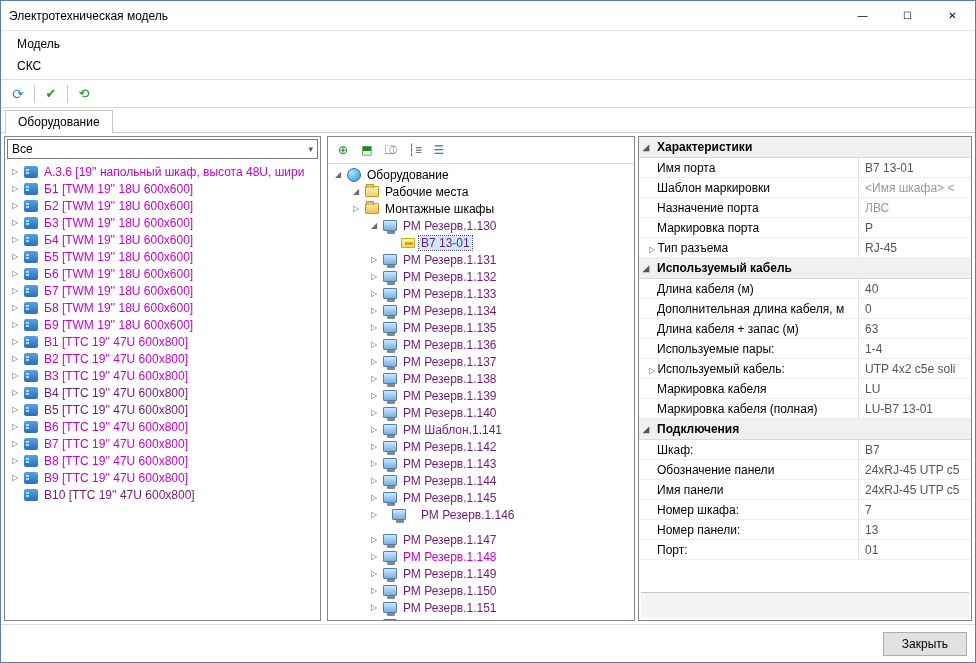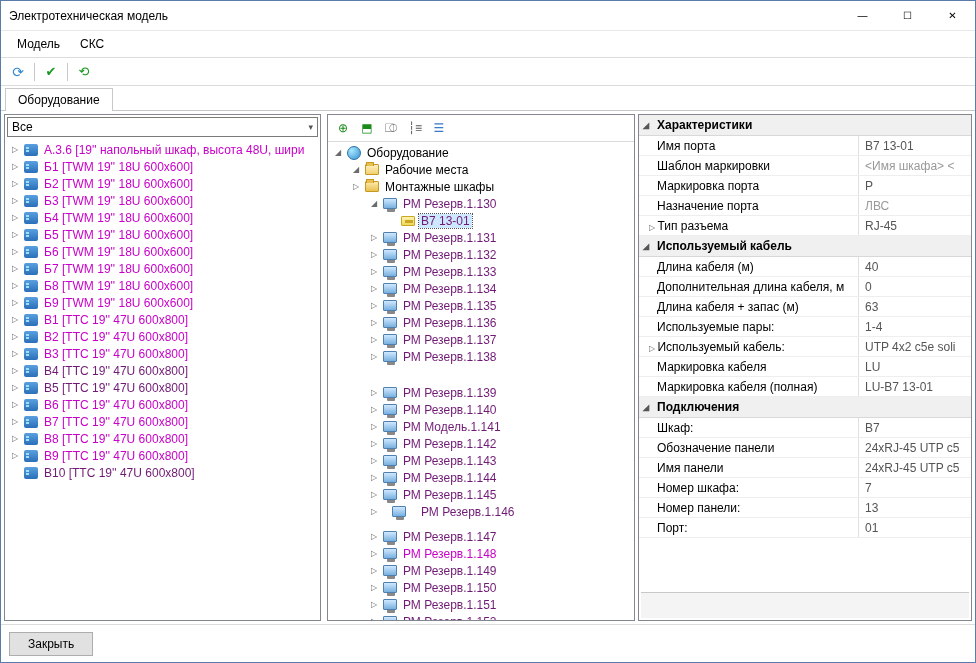--- a/index.html
+++ b/index.html
@@ -2,21 +2,21 @@
 <html><head>
 <meta charset="utf-8">
 <style>
 * { box-sizing: border-box; margin: 0; padding: 0; }
 body { font-family: "Segoe UI", Tahoma, sans-serif; font-size: 12px; background: #fff; color: #000; user-select: none; }
 .window { width: 976px; height: 663px; border: 1px solid #5a7ca8; display: flex; flex-direction: column; background: #fff; }
 .titlebar { height: 30px; display: flex; align-items: center; padding: 0 0 0 8px; background: #fff; border-bottom: 1px solid #e8e8e8; gap: 8px; }
 .titlebar .title { flex: 1; font-size: 12px; }
 .titlebar .win-btns { display: flex; }
 .titlebar .win-btn { width: 45px; height: 29px; display: flex; align-items: center; justify-content: center; font-family: "Segoe MDL2 Assets", sans-serif; font-size: 10px; }
-.menubar { display: flex; padding: 2px 6px; gap: 0; border-bottom: 1px solid #dcdcdc; }
+.menubar { display: flex; padding: 2px 6px; gap: 0; border-bottom: 1px solid #dcdcdc; flex-direction: column; }
 .menubar .menu-item { padding: 4px 10px; cursor: default; }
 .toolbar { display: flex; align-items: center; padding: 2px 6px; gap: 2px; border-bottom: 1px solid #dcdcdc; height: 28px; }
 .toolbar .tbtn { width: 22px; height: 22px; display: flex; align-items: center; justify-content: center; border: 1px solid transparent; }
 .toolbar .sep { width: 1px; height: 18px; background: #c8c8c8; margin: 0 3px; }
 .tabbar { display: flex; padding: 2px 4px 0 4px; border-bottom: 1px solid #c8c8c8; }
 .tab { padding: 4px 12px; border: 1px solid #c8c8c8; border-bottom: none; background: #fff; margin-bottom: -1px; font-size: 12px; }
 .content { flex: 1; display: flex; overflow: hidden; }
 .panel { border: 1px solid #828790; margin: 3px; display: flex; flex-direction: column; overflow: hidden; }
 .panel.left { width: 317px; }
 .panel.mid { width: 308px; }
@@ -39,21 +39,21 @@
 .c-black { color: #000; }
 .props { flex: 1; overflow: auto; }
 .prop-section { background: #f0f0f0; display: flex; align-items: center; padding: 3px 4px; font-weight: bold; border-bottom: 1px solid #d8d8d8; }
 .prop-section .exp2 { width: 12px; font-size: 8px; margin-right: 2px; color: #555; }
 .prop-row { display: flex; border-bottom: 1px solid #eee; height: 20px; align-items: stretch; }
 .prop-row .k { width: 220px; padding: 3px 4px 3px 18px; border-right: 1px solid #e0e0e0; overflow: hidden; white-space: nowrap; }
 .prop-row .k.sub { padding-left: 28px; }
 .prop-row .v { flex: 1; padding: 3px 6px; color: #555; overflow: hidden; white-space: nowrap; }
 .prop-row .v.placeholder { color: #999; }
 .footer-gap { height: 26px; border-top: 1px solid #c8c8c8; background: #f4f4f4; margin: 0 2px 2px 2px; }
-.bottom-bar { height: 38px; border-top: 1px solid #dcdcdc; display: flex; align-items: center; justify-content: flex-start; padding: 0 8px; }
+.bottom-bar { height: 38px; border-top: 1px solid #dcdcdc; display: flex; align-items: center; justify-content: flex-end; padding: 0 8px; }
 .btn { padding: 4px 18px; border: 1px solid #adadad; background: #e1e1e1; font-size: 12px; }
 
 .tree::-webkit-scrollbar { width: 17px; height: 17px; }
 .tree::-webkit-scrollbar-track { background: #f0f0f0; }
 .tree::-webkit-scrollbar-thumb { background: #c2c2c2; border: 1px solid #a8a8a8; }
 
 .ico-server { width:14px; height:12px; background:linear-gradient(#5aa0e0,#2a6fb8); border-radius:2px; position:relative; }
 .ico-server::after { content:""; position:absolute; left:2px; top:3px; width:3px; height:2px; background:#9fe2ff; box-shadow:0 3px 0 #9fe2ff; }
 .ico-globe { width:14px; height:14px; border-radius:50%; background:radial-gradient(circle at 30% 30%, #a8e8ff, #3890d0); border:1px solid #2a70a8; position:relative; }
 .ico-folder { width:14px; height:11px; background:linear-gradient(#fde9a8,#e8c050); border:1px solid #c89820; border-radius:1px; position:relative; }
@@ -356,40 +356,40 @@
             </span>
             <span class="lbl c-green">РМ Резерв.1.137</span>
           </div>
           <div class="tree-row" style="padding-left: 40px;">
             <span class="exp closed"></span>
             <span class="ticon">
               <span class="ico-pc"></span>
             </span>
             <span class="lbl c-green">РМ Резерв.1.138</span>
           </div>
-          <div class="tree-row" style="padding-left: 40px; margin-top: 19px;">
+          <div class="tree-row" style="padding-left: 40px;">
             <span class="exp closed"></span>
             <span class="ticon">
               <span class="ico-pc"></span>
             </span>
             <span class="lbl c-green">РМ Резерв.1.139</span>
           </div>
           <div class="tree-row" style="padding-left: 40px;">
             <span class="exp closed"></span>
             <span class="ticon">
               <span class="ico-pc"></span>
             </span>
             <span class="lbl c-green">РМ Резерв.1.140</span>
           </div>
           <div class="tree-row" style="padding-left: 40px;">
             <span class="exp closed"></span>
             <span class="ticon">
               <span class="ico-pc"></span>
             </span>
-            <span class="lbl c-green">РМ Модель.1.141</span>
+            <span class="lbl c-green">РМ Шаблон.1.141</span>
           </div>
           <div class="tree-row" style="padding-left: 40px;">
             <span class="exp closed"></span>
             <span class="ticon">
               <span class="ico-pc"></span>
             </span>
             <span class="lbl c-green">РМ Резерв.1.142</span>
           </div>
           <div class="tree-row" style="padding-left: 40px;">
             <span class="exp closed"></span>
@@ -472,26 +472,26 @@
           </div>
           <div class="prop-row">
             <div class="k"><span>Имя порта</span></div>
             <div class="v">В7 13-01</div>
           </div>
           <div class="prop-row">
             <div class="k"><span>Шаблон маркировки</span></div>
             <div class="v placeholder">&lt;Имя шкафа&gt; &lt;</div>
           </div>
           <div class="prop-row">
+            <div class="k"><span>Назначение порта</span></div>
+            <div class="v placeholder">ЛВС</div>
+          </div>
+          <div class="prop-row">
             <div class="k"><span>Маркировка порта</span></div>
             <div class="v">Р</div>
-          </div>
-          <div class="prop-row">
-            <div class="k"><span>Назначение порта</span></div>
-            <div class="v placeholder">ЛВС</div>
           </div>
           <div class="prop-row">
             <div class="k sub" style="padding-left: 10px;"><span style="font-size: 8px; color: rgb(107, 107, 107);">▷ </span><span>Тип разъема</span></div>
             <div class="v">RJ-45</div>
           </div>
           <div class="prop-section">
             <span class="exp2">◢</span>
             <span>Используемый кабель</span>
           </div>
           <div class="prop-row">

